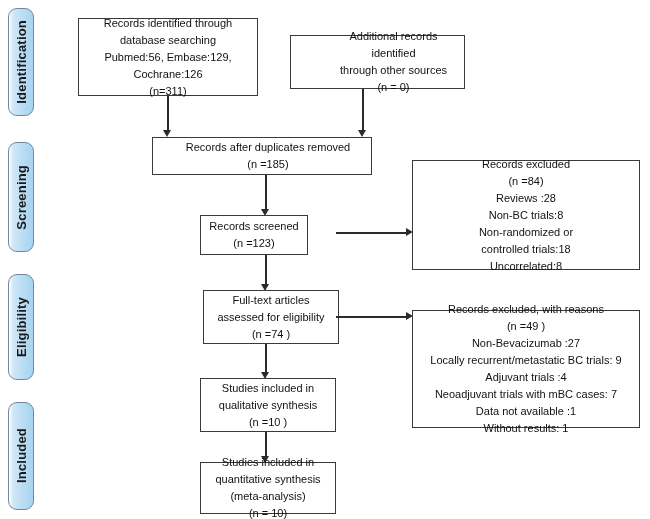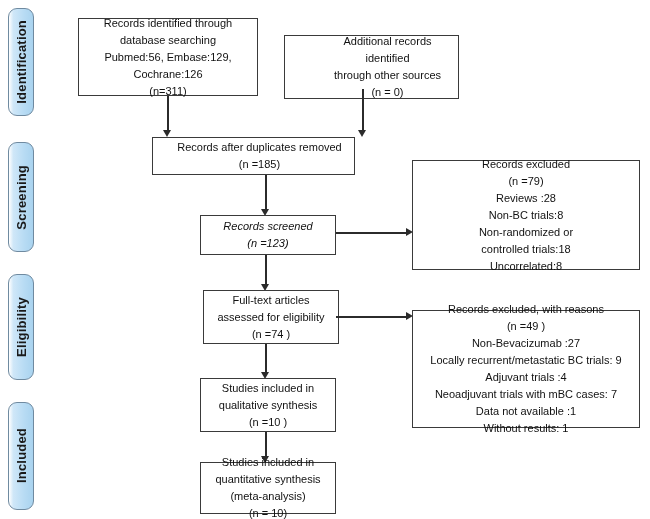--- a/index.html
+++ b/index.html
@@ -109,51 +109,51 @@
   </div>
 
   <div class="box" style="left:78px; top:18px; width:180px; height:78px;">
     <span class="box-text">Records identified through
 database searching
 Pubmed:56, Embase:129,
 Cochrane:126
 (n=311)</span>
   </div>
 
-  <div class="box" style="left:284px; top:35px; width:175px; height:64px;padding-left:36px;">
+  <div class="box" style="left:290px; top:35px; width:175px; height:54px;padding-left:36px;">
     <span class="box-text">Additional records identified
 through other sources
 (n = 0)</span>
   </div>
 
   <div class="vline" style="left:167px; top:96px; height:36px;"></div>
   <div class="arrow-down" style="left:163px; top:130px;"></div>
 
   <div class="vline" style="left:362px; top:89px; height:43px;"></div>
   <div class="arrow-down" style="left:358px; top:130px;"></div>
 
-  <div class="box" style="left:152px; top:137px; width:203px; height:38px;padding-left:16px;">
+  <div class="box" style="left:152px; top:137px; width:220px; height:38px;padding-left:16px;">
     <span class="box-text">Records after duplicates removed
 (n =185)</span>
   </div>
 
   <div class="vline" style="left:265px; top:175px; height:36px;"></div>
   <div class="arrow-down" style="left:261px; top:209px;"></div>
 
-  <div class="box" style="left:200px; top:215px; width:136px; height:40px;font-style:italic;">
+  <div class="box" style="left:200px; top:215px; width:108px; height:40px;">
     <span class="box-text">Records screened
 (n =123)</span>
   </div>
 
   <div class="hline" style="left:336px; top:232px; width:72px;"></div>
   <div class="arrow-right" style="left:406px; top:228px;"></div>
 
   <div class="box" style="left:412px; top:160px; width:228px; height:110px;">
     <span class="box-text">Records excluded
-(n =79)
+(n =84)
 Reviews :28
 Non-BC trials:8
 Non-randomized or
 controlled trials:18
 Uncorrelated:8</span>
   </div>
 
   <div class="vline" style="left:265px; top:255px; height:31px;"></div>
   <div class="arrow-down" style="left:261px; top:284px;"></div>
 

